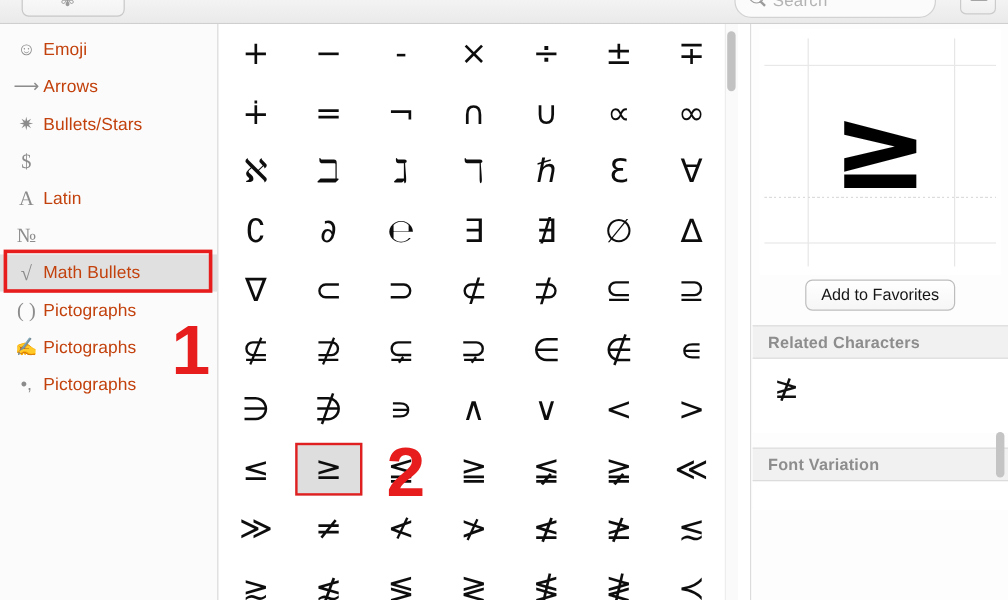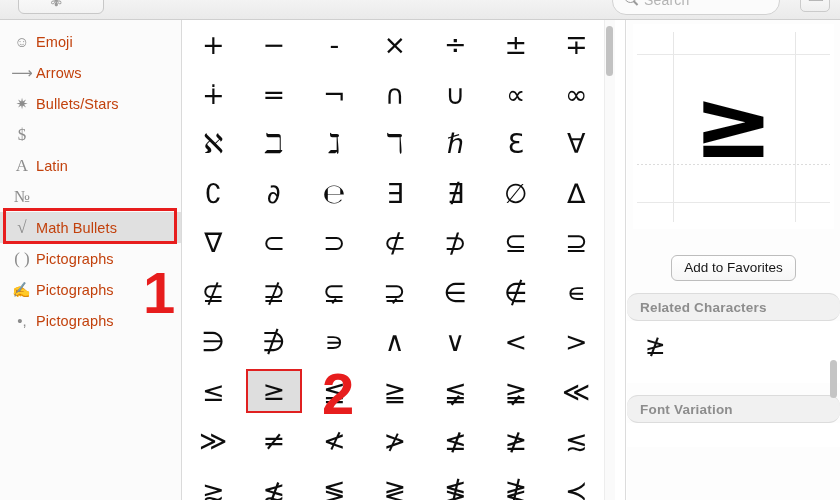--- a/index.html
+++ b/index.html
@@ -168,42 +168,41 @@
     color: #000000;
     font-weight: 700;
   }
   .char-name {
     margin-top: 4px;
     text-align: center;
     font-size: 13px; color: #1f1f1f;
     letter-spacing: .3px; line-height: 19px;
     padding: 0 16px;
   }
-  .fav-btn-wrap { text-align: center; margin-top: 26px; }
+  .fav-btn-wrap { text-align: center; margin-top: 4px; }
   .fav-btn {
     display: inline-block;
     padding: 4px 12px 5px 12px;
     border: 1px solid #bdbdbd; border-radius: 6px;
     background: linear-gradient(#ffffff, #f6f6f6);
     font-size: 13.5px; color: #161616;
     font-family: "Liberation Sans", sans-serif;
     cursor: default;
   }
   .sec-header {
     position: relative;
     margin-top: 12px;
     height: 28px;
     background: #f1f1f1;
     border-top: 1px solid #dcdcdc;
     border-bottom: 1px solid #dcdcdc;
     display: flex; align-items: center;
     padding-left: 13px;
     font-size: 13.5px; font-weight: 700; color: #8d8d8d;
     letter-spacing: .2px;
-    border-radius: 11px;
   }
   .sec-body {
     background: #ffffff;
     height: 62px;
     padding: 10px 0 0 18px;
     font-family: "DejaVu Sans", sans-serif;
     font-size: 25px; color: #111111;
   }
   .sec-body-empty { background:#ffffff; height: 24px; }
   .detail-scroll-thumb {

